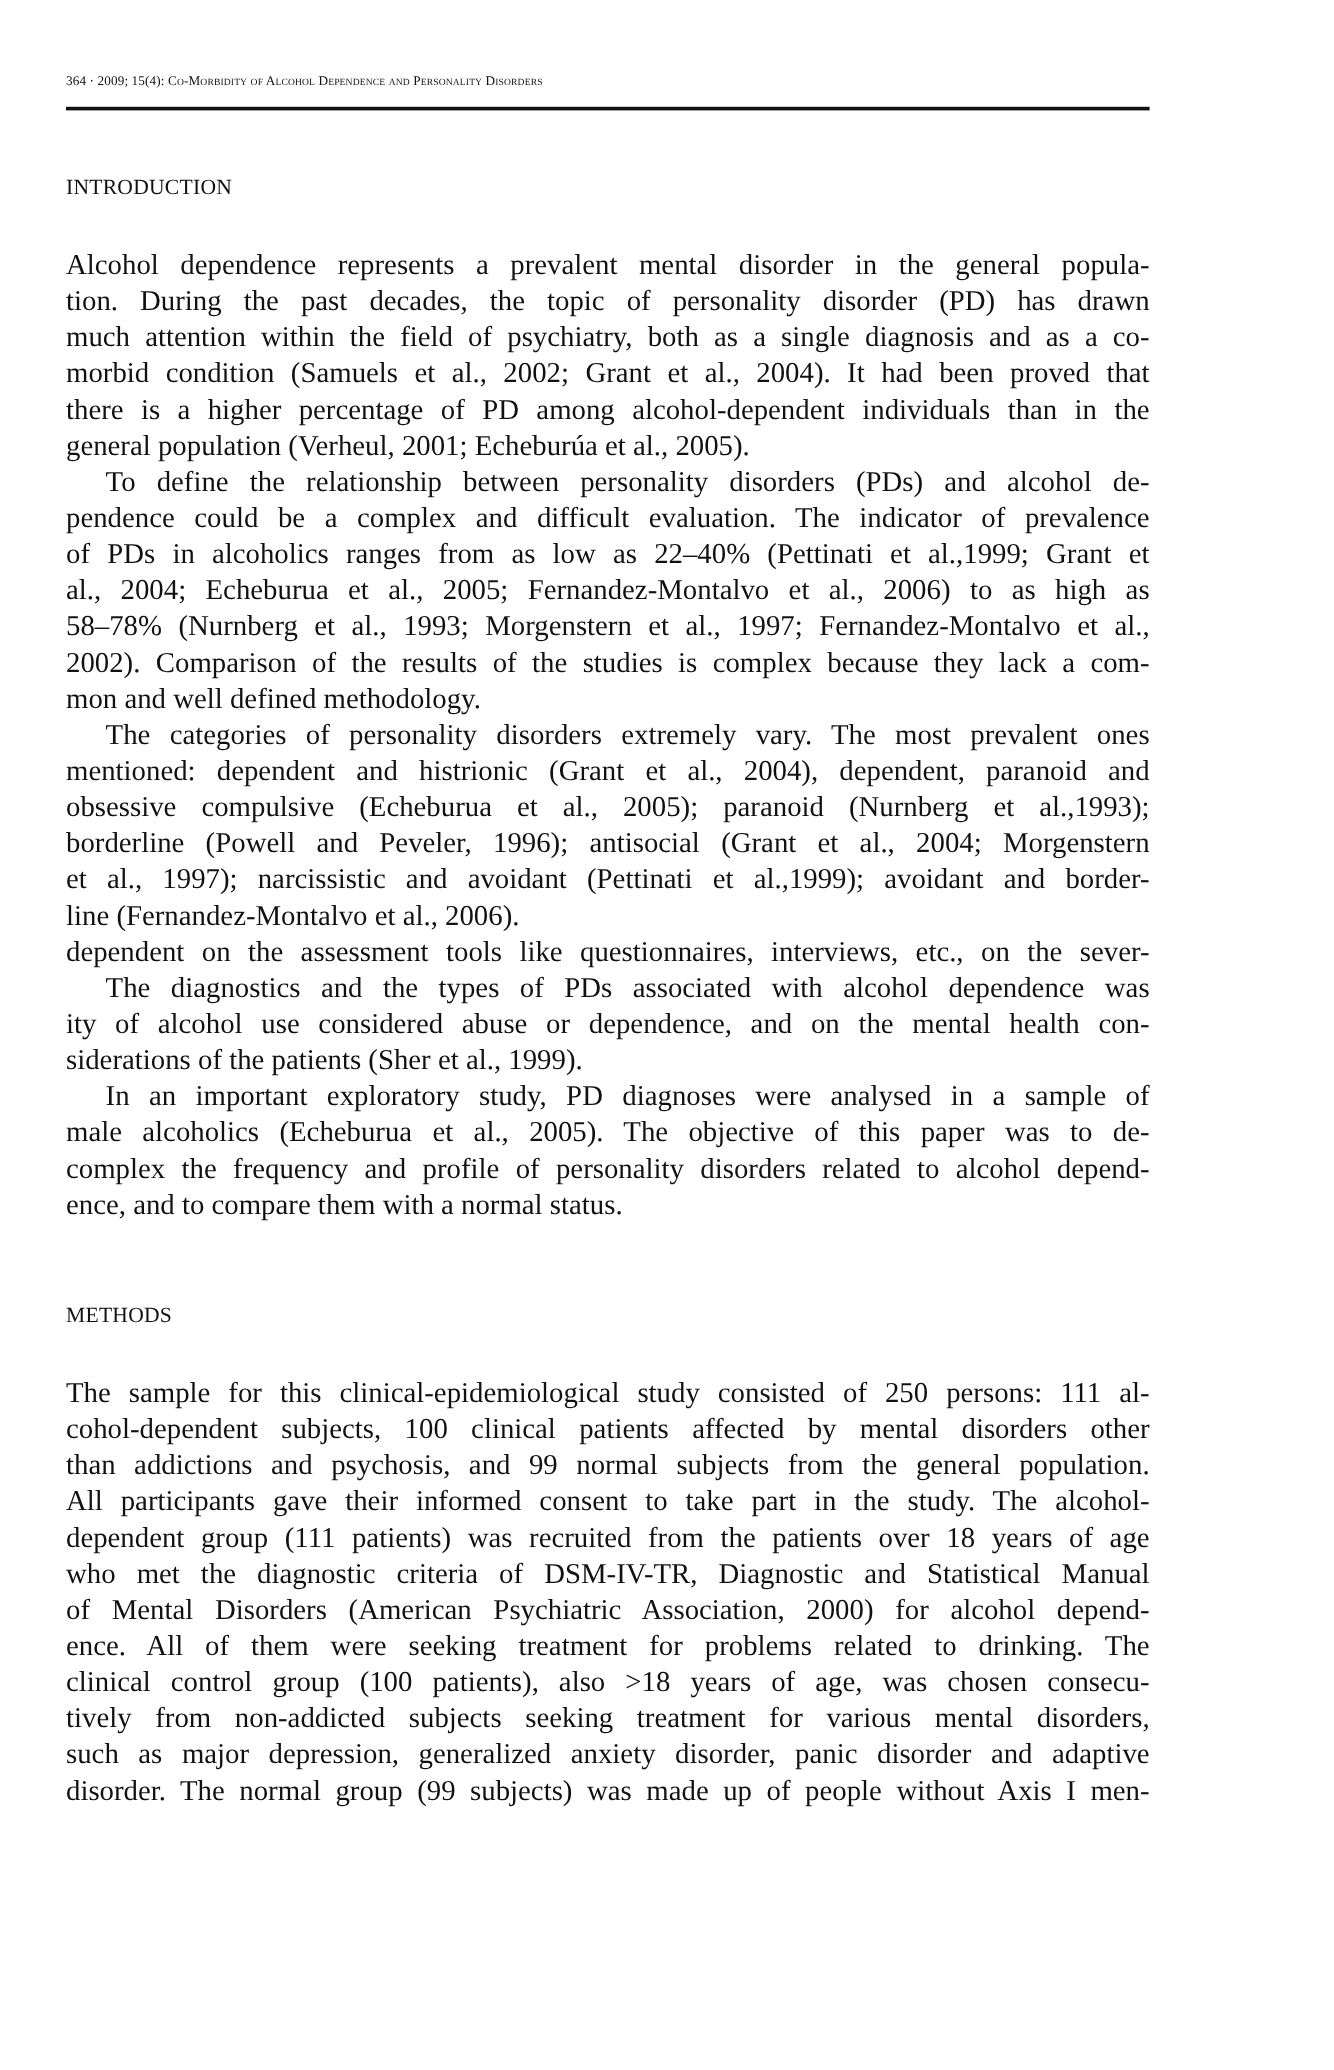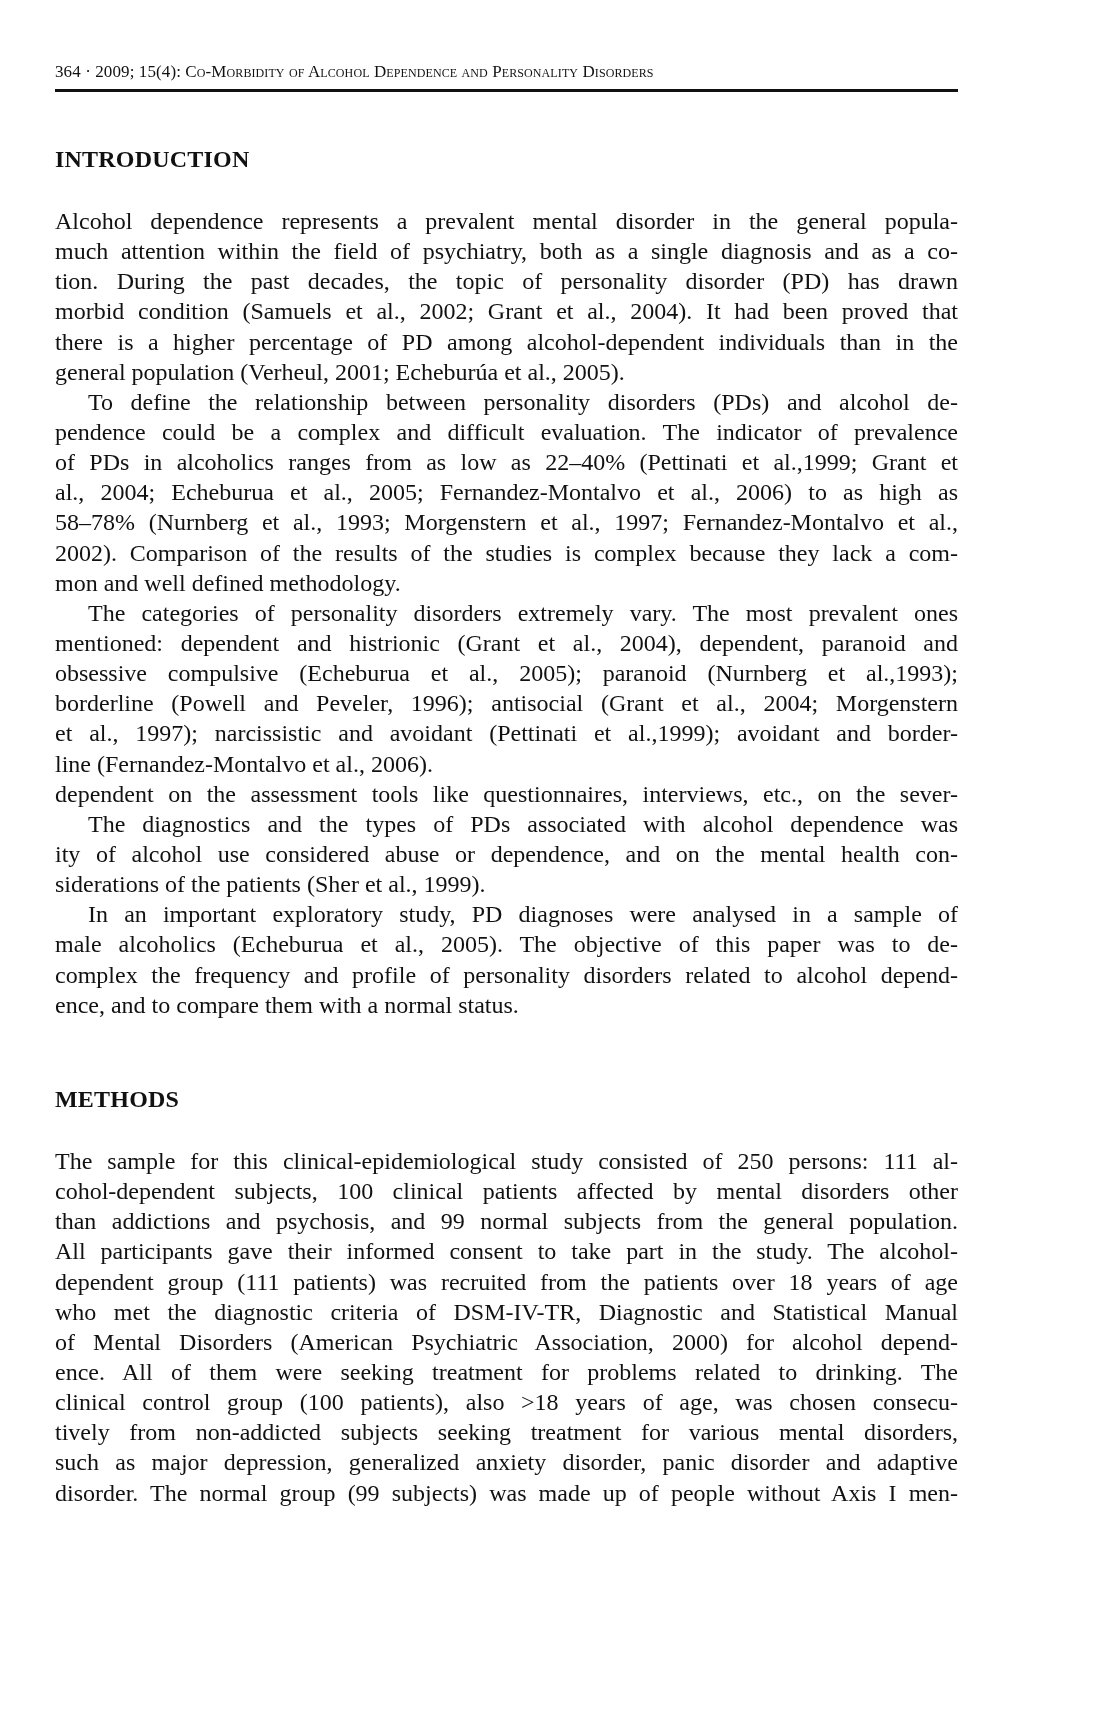--- a/index.html
+++ b/index.html
@@ -1,44 +1,44 @@
 <!DOCTYPE html>
 <html><head>
   <meta charset="utf-8">
   <style>
     html, body { margin: 0; padding: 0; background: #ffffff; }
     body { width: 1112px; height: 1725px; position: relative; overflow: hidden;
            font-family: "Liberation Serif", "DejaVu Serif", serif; color: #111111; }
     .page { position: absolute; left: 55px; top: 0; width: 903px; }
-    .running-head { position: absolute; top: 62px; left: 0; width: 903px; font-size: 17px;
+    .running-head { position: absolute; top: 62px; left: 0; width: 903px; font-size: 11px;
                     font-variant: small-caps; letter-spacing: 0.1px; white-space: nowrap; }
     .head-rule { position: absolute; top: 89px; left: 0; width: 903px; height: 2.5px; background: #111; }
-    .section-heading { position: absolute; left: 0; font-size: 24px; font-weight: bold; letter-spacing: 0.2px; }
+    .section-heading { position: absolute; left: 0; font-size: 18px; font-weight: normal; letter-spacing: 0.2px; }
     .h-intro { top: 146px; }
     .h-methods { top: 1086px; }
     .body-block { position: absolute; left: 0; width: 903px; }
     .intro-block { top: 206px; }
     .methods-block { top: 1146px; }
     .line { height: 30.15px; line-height: 30.15px; font-size: 24px; white-space: nowrap;
             text-align: justify; text-align-last: justify; }
     .line.last { text-align-last: left; }
     .line.indent { text-indent: 33px; }
   </style>
 </head>
 <body>
 
 <div class="page">
   <div class="running-head">364 · 2009; 15(4): Co-Morbidity of Alcohol Dependence and Personality Disorders</div>
   <div class="head-rule"></div>
 
   <h2 class="section-heading h-intro" style="margin:0;">INTRODUCTION</h2>
   <div class="body-block intro-block">
       <div class="line">Alcohol dependence represents a prevalent mental disorder in the general popula-</div>
+      <div class="line">tion. During the past decades, the topic of personality disorder (PD) has drawn</div>
       <div class="line">much attention within the field of psychiatry, both as a single diagnosis and as a co-</div>
-      <div class="line">tion. During the past decades, the topic of personality disorder (PD) has drawn</div>
       <div class="line">morbid condition (Samuels et al., 2002; Grant et al., 2004). It had been proved that</div>
       <div class="line">there is a higher percentage of PD among alcohol-dependent individuals than in the</div>
       <div class="line last">general population (Verheul, 2001; Echeburúa et al., 2005).</div>
       <div class="line indent">To define the relationship between personality disorders (PDs) and alcohol de-</div>
       <div class="line">pendence could be a complex and difficult evaluation. The indicator of prevalence</div>
       <div class="line">of PDs in alcoholics ranges from as low as 22–40% (Pettinati et al.,1999; Grant et</div>
       <div class="line">al., 2004; Echeburua et al., 2005; Fernandez-Montalvo et al., 2006) to as high as</div>
       <div class="line">58–78% (Nurnberg et al., 1993; Morgenstern et al., 1997; Fernandez-Montalvo et al.,</div>
       <div class="line">2002). Comparison of the results of the studies is complex because they lack a com-</div>
       <div class="line last">mon and well defined methodology.</div>

